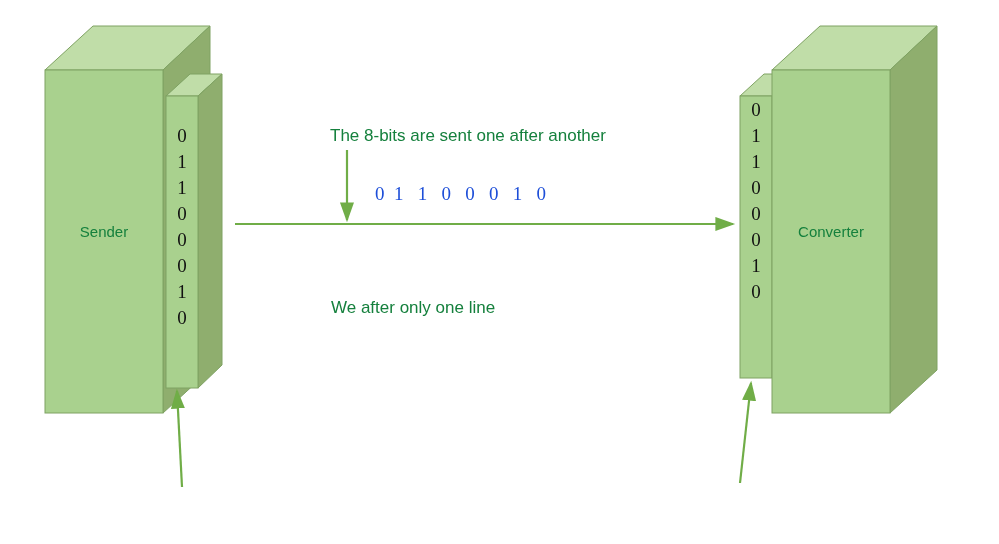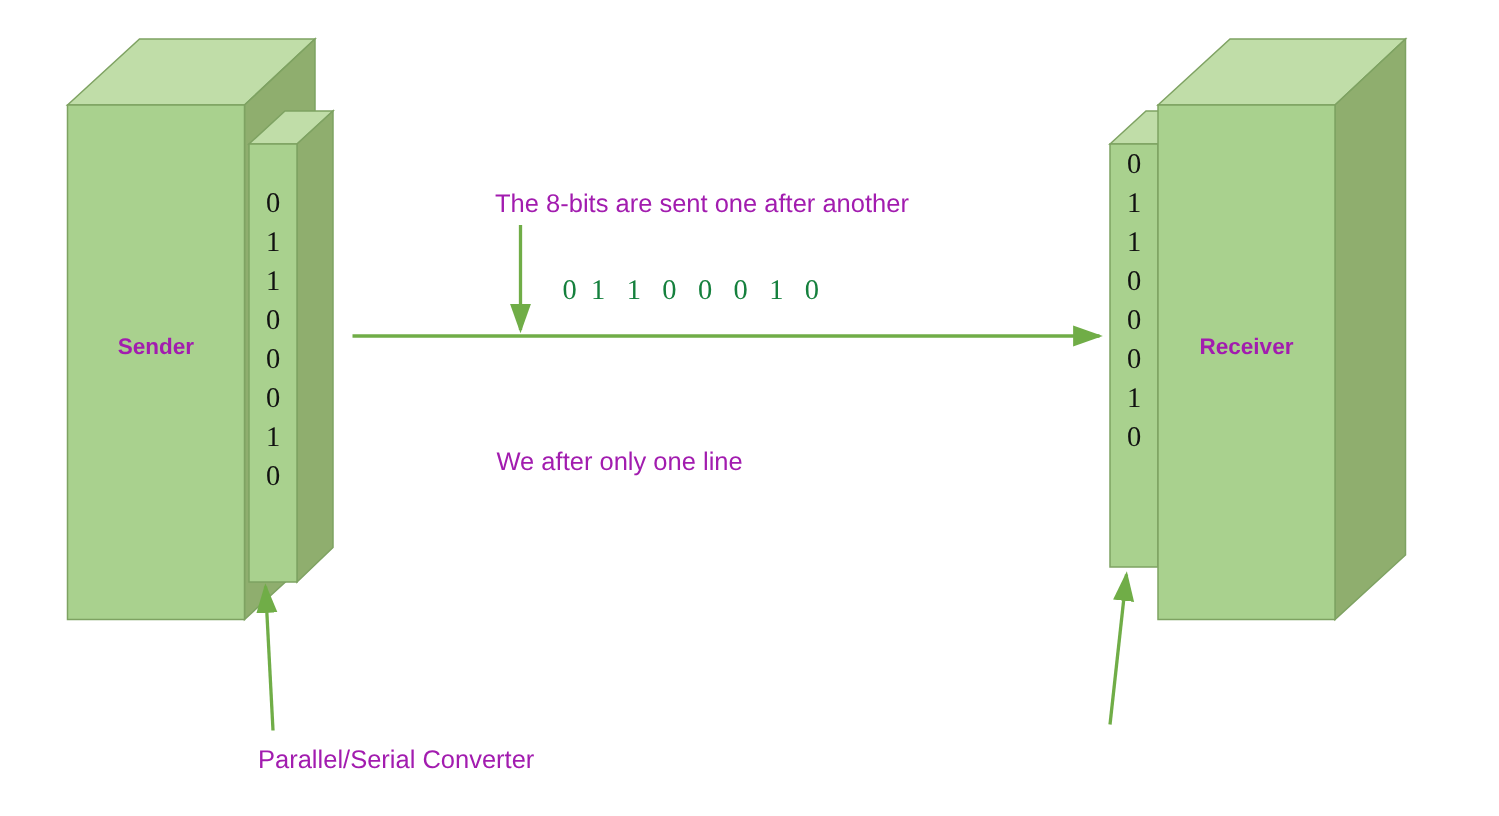--- a/index.html
+++ b/index.html
@@ -19,40 +19,39 @@
   }
   #scene {
     position: absolute;
     top: 0;
     left: 0;
     width: 999px;
     height: 544px;
   }
   .label {
     position: absolute;
-    color: #a21caf;
+    color: #15803d;
     font-family: "Liberation Sans", sans-serif;
     white-space: nowrap;
   }
   .box-label {
     font-size: 15px;
     text-align: center;
-    font-weight: bold;
   }
   .note-label {
     font-size: 17px;
   }
   .caption-label {
     font-size: 17px;
   }
   .bitstream {
     position: absolute;
     font-family: "Liberation Serif", serif;
     font-size: 19px;
-    color: #15803d;
+    color: #1d4ed8;
     letter-spacing: 0px;
     white-space: pre;
   }
   .bit-column {
     position: absolute;
     display: flex;
     flex-direction: column;
     align-items: center;
     font-family: "Liberation Serif", serif;
     font-size: 19px;
@@ -105,29 +104,28 @@
 
     <line x1="347" y1="150" x2="347" y2="220" stroke="#70AD47" stroke-width="2.2" marker-end="url(#arrowGreen)"></line>
 
     <line x1="182" y1="487" x2="177" y2="391" stroke="#70AD47" stroke-width="2.2" marker-end="url(#arrowGreen)"></line>
 
     <line x1="740" y1="483" x2="751" y2="383" stroke="#70AD47" stroke-width="2.2" marker-end="url(#arrowGreen)"></line>
   </svg>
 
   <div class="label box-label" style="left:45px; top:223px; width:118px;">Sender</div>
 
-  <div class="label box-label" style="left:772px; top:223px; width:118px;">Receiver</div>
+  <div class="label box-label" style="left:772px; top:223px; width:118px;">Converter</div>
 
   <div class="label note-label" style="left:330px; top:126px;">The 8-bits are sent one after another</div>
 
   <div class="label note-label" style="left:331px; top:298px;">We after only one line</div>
 
   <div class="bitstream" style="left:375px; top:183px;">0  1   1   0   0   0   1   0</div>
 
-  <div class="label caption-label" style="left:172px; top:497px;">Parallel/Serial Converter</div>
 
 
   <div class="bit-column" id="sender-bits" style="left:166px; top:123px; width:32px;">
       <div class="bit-cell">0</div>
       <div class="bit-cell">1</div>
       <div class="bit-cell">1</div>
       <div class="bit-cell">0</div>
       <div class="bit-cell">0</div>
       <div class="bit-cell">0</div>
       <div class="bit-cell">1</div>

